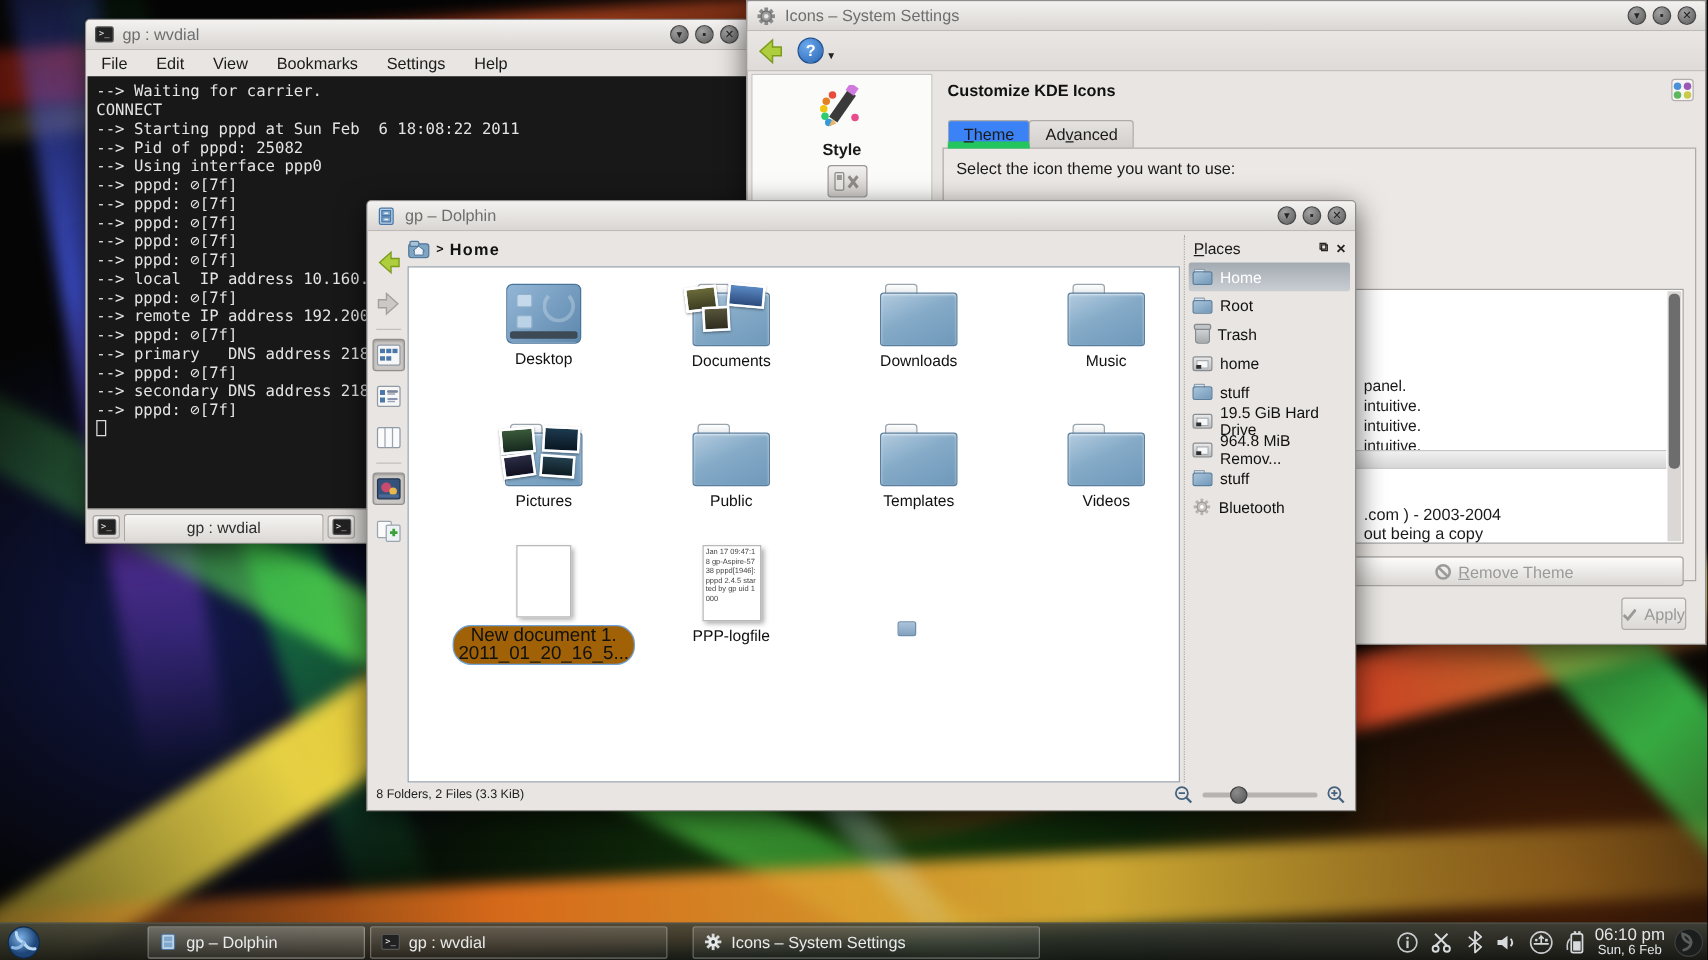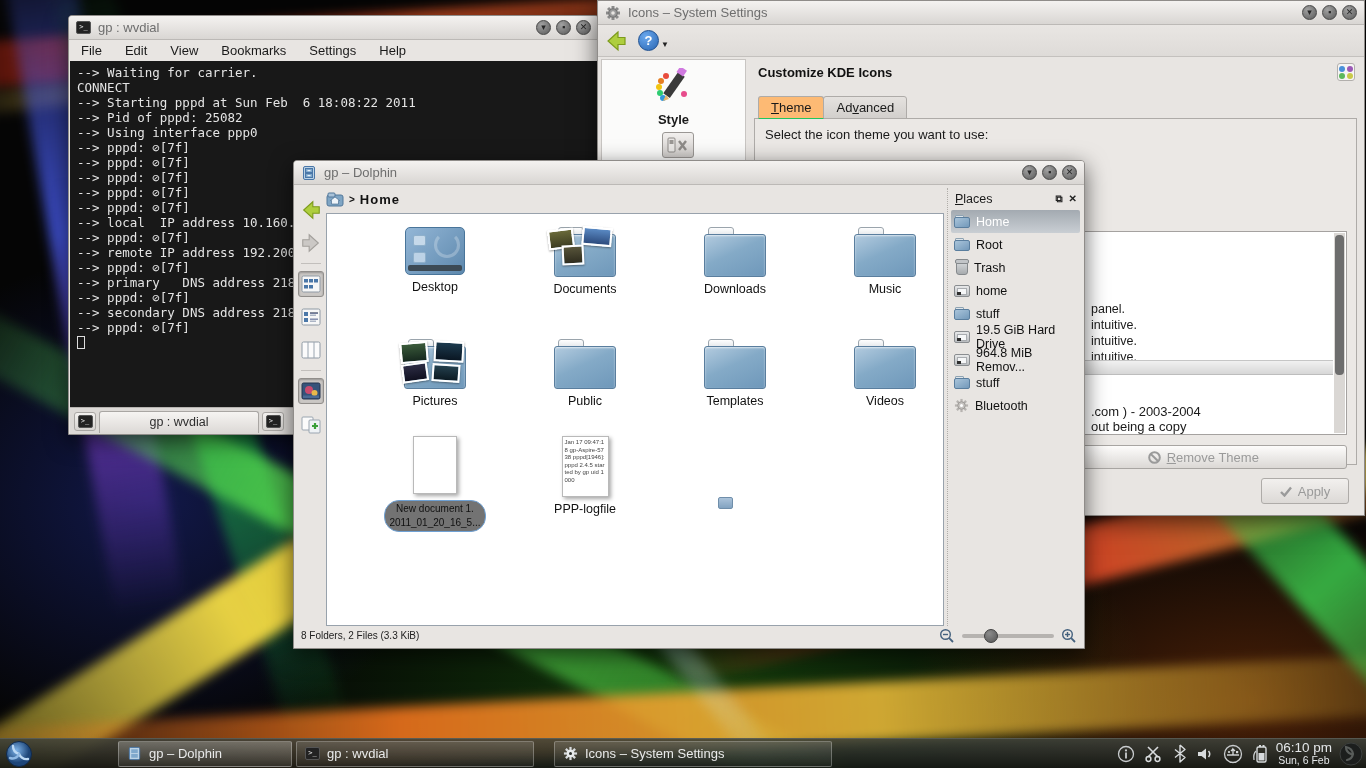--- a/index.html
+++ b/index.html
@@ -87,40 +87,40 @@
              border-radius:3px; background:linear-gradient(#f2f0ee,#cfccc9); display:flex; align-items:center; justify-content:center; }
   .ss-main { position:absolute; left:152px; top:58px; right:3px; bottom:3px; }
   .ss-heading { position:absolute; left:8px; top:6px; font-size:13px; font-weight:bold; color:#111; }
   .corner-ic { position:absolute; right:6px; top:4px; width:18px; height:18px; border:1px solid #b2afac;
                border-radius:3px; background:#f6f5f4; display:grid; grid-template-columns:7px 7px; gap:1px;
                padding:1px; justify-content:center; align-content:center; }
   .corner-ic i { width:6px; height:6px; border-radius:50%; }
   .tabs { position:absolute; left:8px; top:37px; display:flex; }
   .tab { height:23px; padding:3px 12px 0; font-size:13px; color:#1a1a1a; border:1px solid #aeaba8;
          background:linear-gradient(#e5e2df,#d2cfcc); border-radius:3px 3px 0 0; }
-  .tab.active { background:#fdba74; border-bottom:1px solid #22c55e; z-index:2; }
+  .tab.active { background:#3b82f6; border-bottom:6px solid #22c55e; z-index:2; }
   .tab + .tab { margin-left:-1px; }
   .tabpanel { position:absolute; left:4px; right:4px; top:59px; bottom:47px; border:1px solid #aeaba8;
               background:#ebe8e5; }
   .select-label { position:absolute; left:10px; top:8px; font-size:13px; color:#1a1a1a; }
   .themelist { position:absolute; left:9px; right:9px; top:112px; height:204px; background:#fff;
                border:1px solid #a5a2a0; }
   .tl-frag { position:absolute; left:326px; font-size:12.5px; color:#1a1a1a; }
   .tl-sel { position:absolute; left:1px; right:13px; top:128px; height:15px;
             background:linear-gradient(#f1f1f1,#d7d7d7); border-top:1px solid #c6c6c6; border-bottom:1px solid #bdbdbd; }
   .tl-desc { position:absolute; left:326px; font-size:13px; color:#1a1a1a; }
   .tl-scroll { position:absolute; right:1px; top:1px; width:11px; bottom:1px; background:#dad7d4; }
   .tl-thumb { position:absolute; left:1px; right:1px; top:2px; height:140px; background:#6d6d6d; border-radius:4px; }
   .ss-btnrow { position:absolute; left:9px; right:9px; top:326px; display:flex; gap:8px; }
   .obtn { flex:1; height:24px; border:1px solid #a8a5a2; border-radius:3px;
           background:linear-gradient(#fdfcfb,#dbd8d5); font-size:13px; color:#1a1a1a;
           display:flex; align-items:center; justify-content:center; gap:6px; }
   .obtn.disabled { color:#9a9a9a;text-align:center; }
   .accel { text-decoration:underline; }
-  .apply-btn { position:absolute; right:12px; bottom:8px; width:88px; height:26px; border:1px solid #aeaba8;
+  .apply-btn { position:absolute; right:12px; bottom:8px; width:52px; height:26px; border:1px solid #aeaba8;
                border-radius:3px; background:linear-gradient(#f2f0ee,#dcd9d6); font-size:13px; color:#9a9a9a;
                display:flex; align-items:center; justify-content:center; gap:6px; }
 
   
   .dolphin-win { left:293px; top:160px; width:792px; height:489px; z-index:30; }
   .crumbbar { position:absolute; left:32px; top:27px; height:23px; display:flex; align-items:center; gap:5px;
               font-size:13px; color:#111; }
   .crumb-sep { font-size:10px; font-weight:bold; }
   .crumb-label { font-weight:bold; letter-spacing:1px; }
   .vtools { position:absolute; left:2px; top:30px; width:29px; display:flex; flex-direction:column;
@@ -143,22 +143,22 @@
              background:linear-gradient(135deg,#93b6d6,#5d88ad); border:1px solid #49759a; overflow:hidden; }
   .desk-ic .sq1 { position:absolute; left:7px; top:7px; width:13px; height:11px; background:#c6d9ea; border:1px solid #8fb0cb; border-radius:2px; }
   .desk-ic .sq2 { position:absolute; left:7px; top:24px; width:13px; height:11px; background:#bcd2e6; border:1px solid #8fb0cb; border-radius:2px; }
   .desk-ic .bar { position:absolute; left:2px; right:2px; bottom:3px; height:6px; background:#3c4a55; border-radius:2px; }
   .desk-ic .swirl { position:absolute; right:4px; top:4px; width:26px; height:26px; border:3px solid rgba(255,255,255,.25);
                     border-radius:50%; border-top-color:transparent; }
   .page { position:relative; width:44px; height:58px; background:#fff; border:1px solid #b9b9b9;
           box-shadow:2px 2px 4px rgba(0,0,0,.35); }
   .page.preview { width:47px; height:61px; padding:2px 2px; font-size:6px; line-height:7.5px; color:#444;
                   font-family:"Liberation Sans",sans-serif; overflow:hidden; word-break:break-all; }
-  .sel-label { margin-top:6px; border:1px solid #6fa1d4; background:#737373; border-radius:15px;
-               padding:1px 4px; font-size:10px; color:#111; text-align:center; line-height:14px; }
+  .sel-label { margin-top:6px; border:1px solid #6fa1d4; background:#a16207; border-radius:15px;
+               padding:1px 4px; font-size:15px; color:#111; text-align:center; line-height:14px; }
   .stray-ic { position:absolute; left:391px; top:283px; width:15px; height:12px;
               background:linear-gradient(#9db9d4,#6d93b6); border:1px solid #567b9c; border-radius:2px; opacity:.85; }
   .places { position:absolute; left:653px; top:27px; width:133px; height:438px; font-size:12.5px;
             border-left:1px dotted #b0ada9; padding-left:3px; }
   .places-head { display:flex; align-items:center; height:22px; color:#1a1a1a; padding-left:4px; }
   .ph-btns { margin-left:auto; display:flex; gap:6px; padding-right:3px; font-size:10px; color:#222; font-weight:bold; }
   .prow { display:flex; align-items:center; gap:6px; height:23px; padding-left:3px; color:#111; border-radius:2px; }
   .prow.sel { background:linear-gradient(#a3aab1,#c9ced3); color:#fff; }
   .mini-folder { width:16px; height:13px; position:relative; flex:0 0 auto; }
   .mini-folder::before { content:""; position:absolute; top:0; left:1px; width:7px; height:4px;

